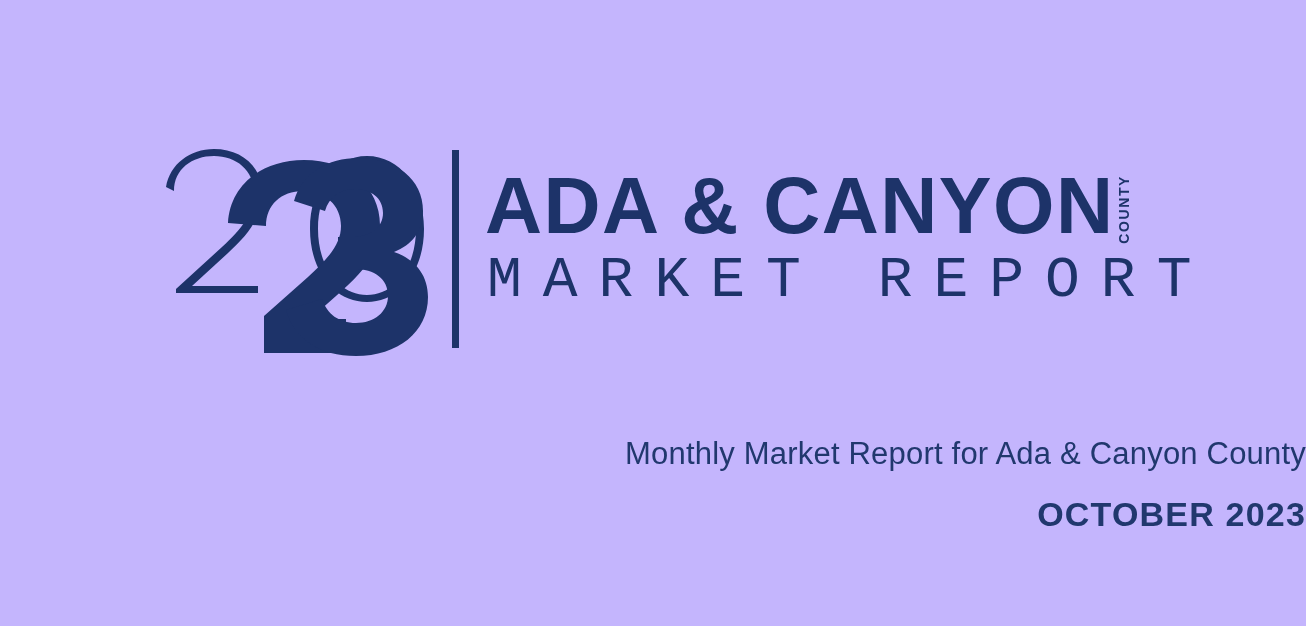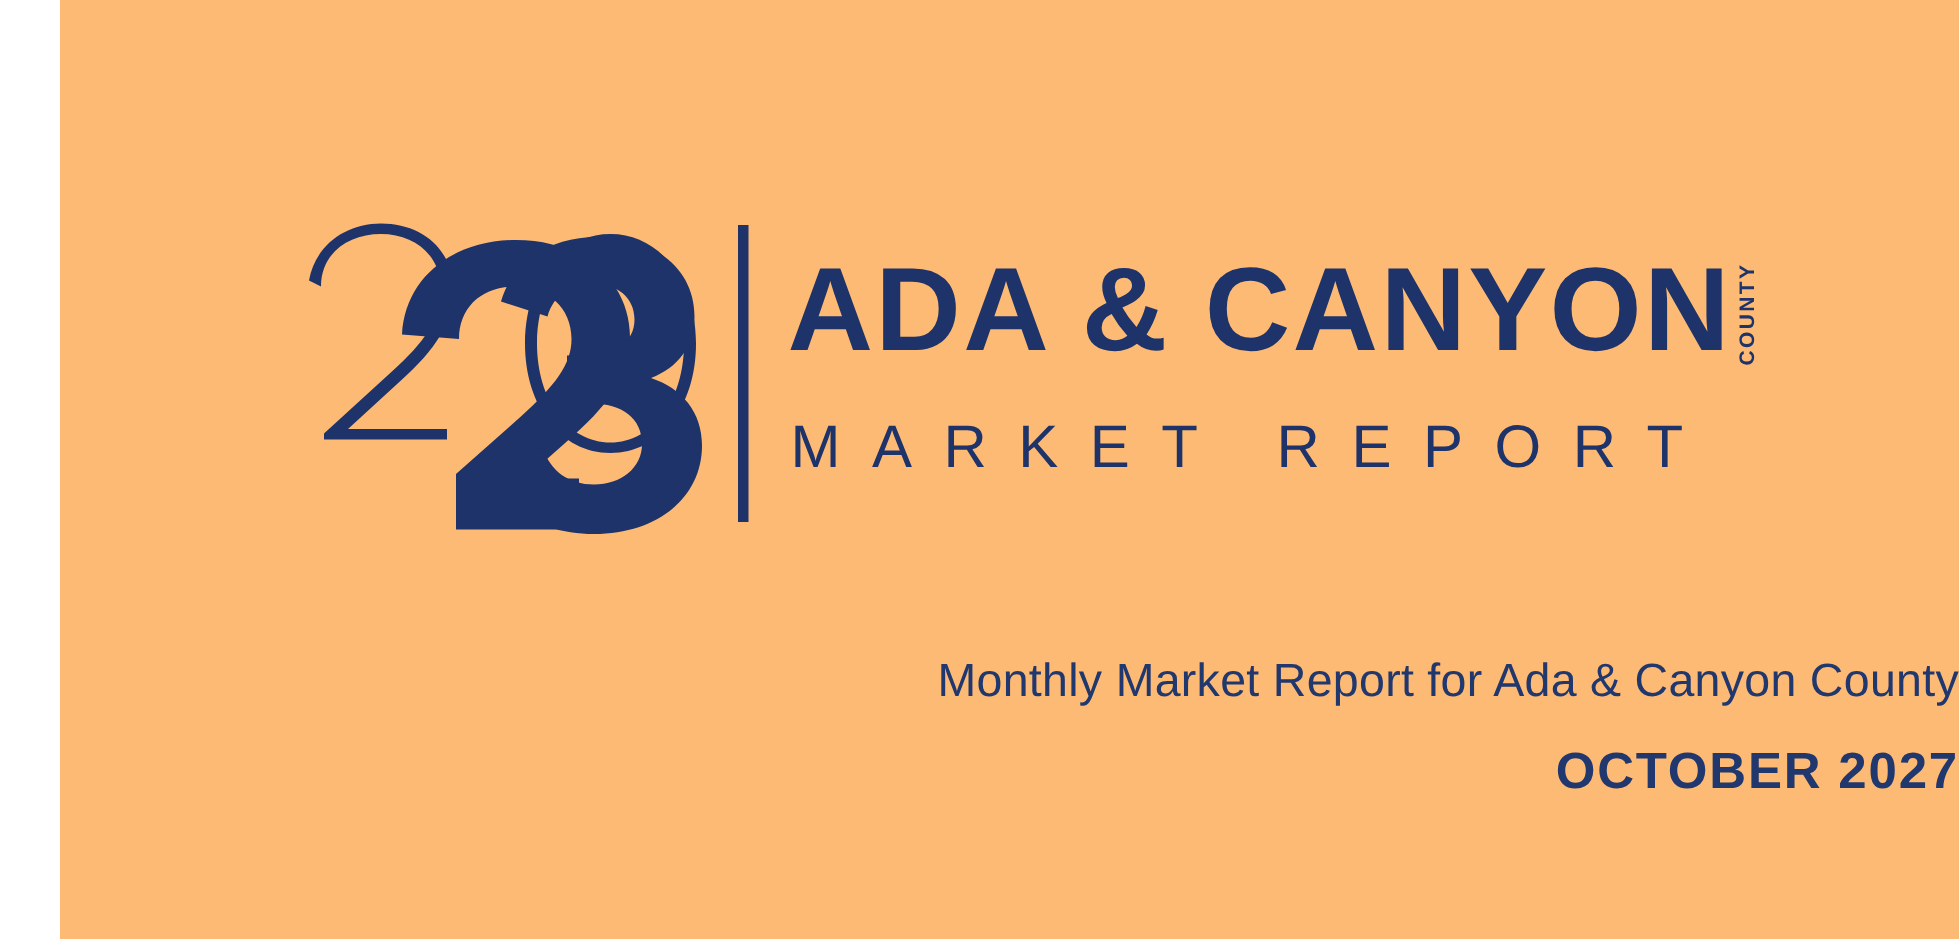--- a/index.html
+++ b/index.html
@@ -11,22 +11,21 @@
     height: 626px;
     background: #ffffff;
     font-family: "Liberation Sans", sans-serif;
     overflow: hidden;
     position: relative;
   }
 
   .page {
     position: absolute;
     inset: 0;
-    background: #fdba74;
-    margin-left: 40px;
+    background: #c4b5fd;
   }
 
   
   .logo-lockup {
     position: absolute;
     left: 160px;
     top: 145px;
     width: 990px;
     height: 210px;
   }
@@ -93,23 +92,23 @@
     letter-spacing: 1.6px;
     color: #1d3369;
     writing-mode: vertical-rl;
     transform: rotate(180deg);
     white-space: nowrap;
   }
 
   .wordmark-sub {
     position: absolute;
     left: 2px;
-    top: 108px;
-    font-family: Liberation Sans, sans-serif;
-    font-size: 40px;
+    top: 91px;
+    font-family: Liberation Mono, monospace;
+    font-size: 58px;
     font-weight: normal;
     letter-spacing: 21px;
     line-height: 54px;
     color: #1d3369;
     white-space: nowrap;
   }
 
   
   .caption-block {
     position: absolute;
@@ -165,16 +164,16 @@
         <div class="wordmark-main">ADA &amp; CANYON</div>
         <div class="wordmark-county">COUNTY</div>
       </div>
       <div class="wordmark-sub">MARKET REPORT</div>
     </div>
 
   </div>
 
   <div class="caption-block">
     <div class="caption-line">Monthly Market Report for Ada &amp; Canyon County</div>
-    <div class="caption-date">OCTOBER 2027</div>
+    <div class="caption-date">OCTOBER 2023</div>
   </div>
 
 </div>
 
 </body></html>

